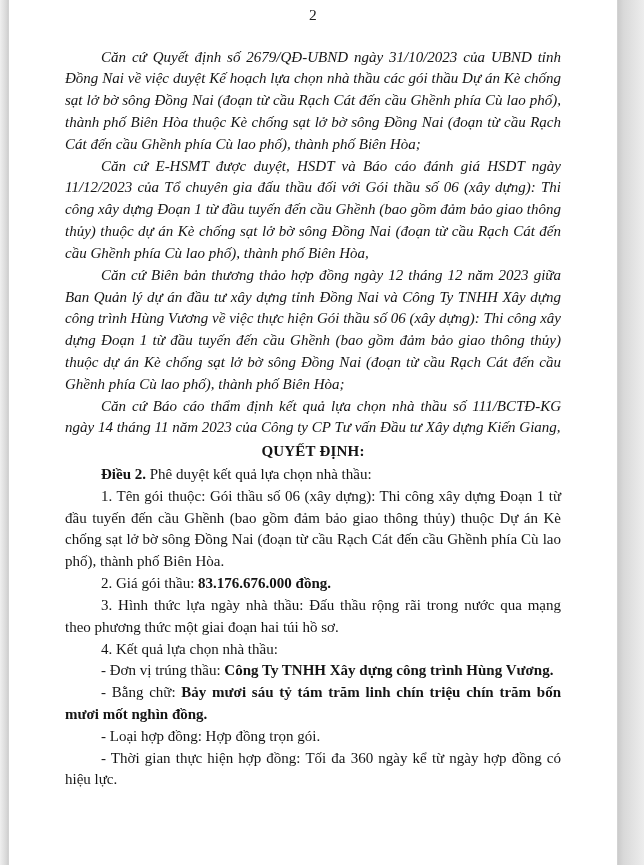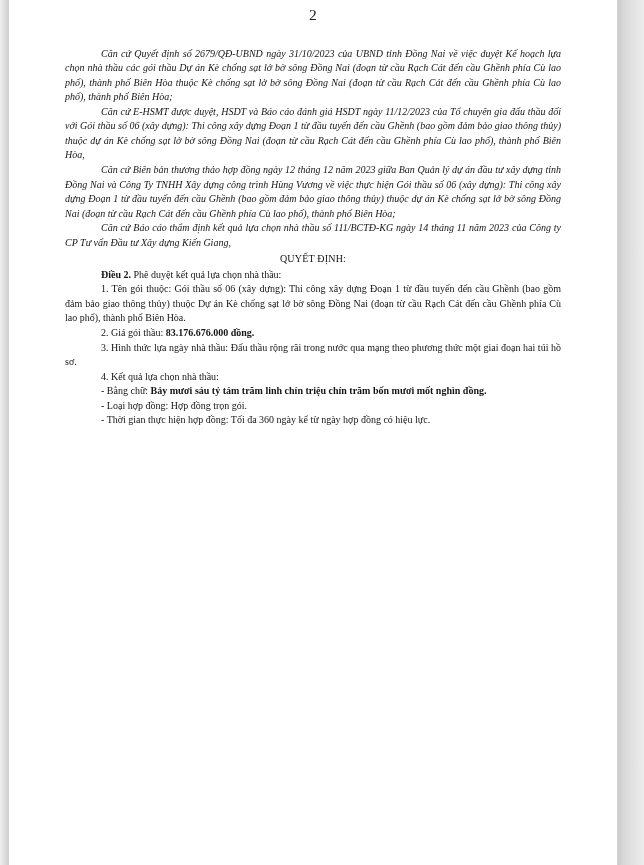--- a/index.html
+++ b/index.html
@@ -56,34 +56,34 @@
     line-height: 1.2;
     letter-spacing: 0.2px;
   }
   .body-block {
     padding-top: 22px;
   }
   p {
     margin: 0;
     text-align: justify;
     text-justify: inter-word;
-    font-size: 10px;
+    font-size: 15px;
     line-height: 1.455;
     color: #141414;
     text-indent: 36px;
     -webkit-hyphens: none;
     hyphens: none;
   }
   p.italic {
     font-style: italic;
   }
   p.heading {
     text-align: center;
     text-indent: 0;
-    font-weight: normal;
+    font-weight: bold;
     font-style: normal;
     margin-top: 2px;
     margin-bottom: 1px;
     letter-spacing: 0.2px;
   }
   p.dash {
     text-indent: 36px;
   }
   b, strong {
     font-weight: bold;
@@ -116,20 +116,21 @@
         <p><b>Điều 2.</b><span> Phê duyệt kết quả lựa chọn nhà thầu:</span></p>
 
         <p><span>1. </span><span>Tên gói thuộc: </span><span>Gói thầu số 06 (xây dựng): Thi công xây dựng Đoạn 1 từ đầu tuyến đến cầu Ghềnh (bao gồm đảm bảo giao thông thủy) thuộc Dự án Kè chống sạt lở bờ sông Đồng Nai (đoạn từ cầu Rạch Cát đến cầu Ghềnh phía Cù lao phố), thành phố Biên Hòa.</span></p>
 
         <p><span>2. </span><span>Giá gói thầu: </span><b>83.176.676.000 đồng.</b></p>
 
         <p><span>3. </span><span>Hình thức lựa ngày nhà thầu: </span><span>Đấu thầu rộng rãi trong nước qua mạng theo phương thức một giai đoạn hai túi hồ sơ.</span></p>
 
         <p><span>4. </span><span>Kết quả lựa chọn nhà thầu:</span></p>
 
+        <p class="dash"><span>- Đơn vị trúng thầu: </span><b>Công Ty TNHH Xây dựng công trình Hùng Vương.</b><span></span></p>
 
 
         <p class="dash"><span>- Bằng chữ: </span><b>Bảy mươi sáu tỷ tám trăm linh chín triệu chín trăm bốn mươi mốt nghìn đồng.</b><span></span></p>
 
         <p class="dash"><span>- Loại hợp đồng: Hợp đồng trọn gói.</span></p>
 
         <p class="dash"><span>- Thời gian thực hiện hợp đồng: Tối đa 360 ngày kể từ ngày hợp đồng có hiệu lực.</span></p>
 
       </div>
     </div>

